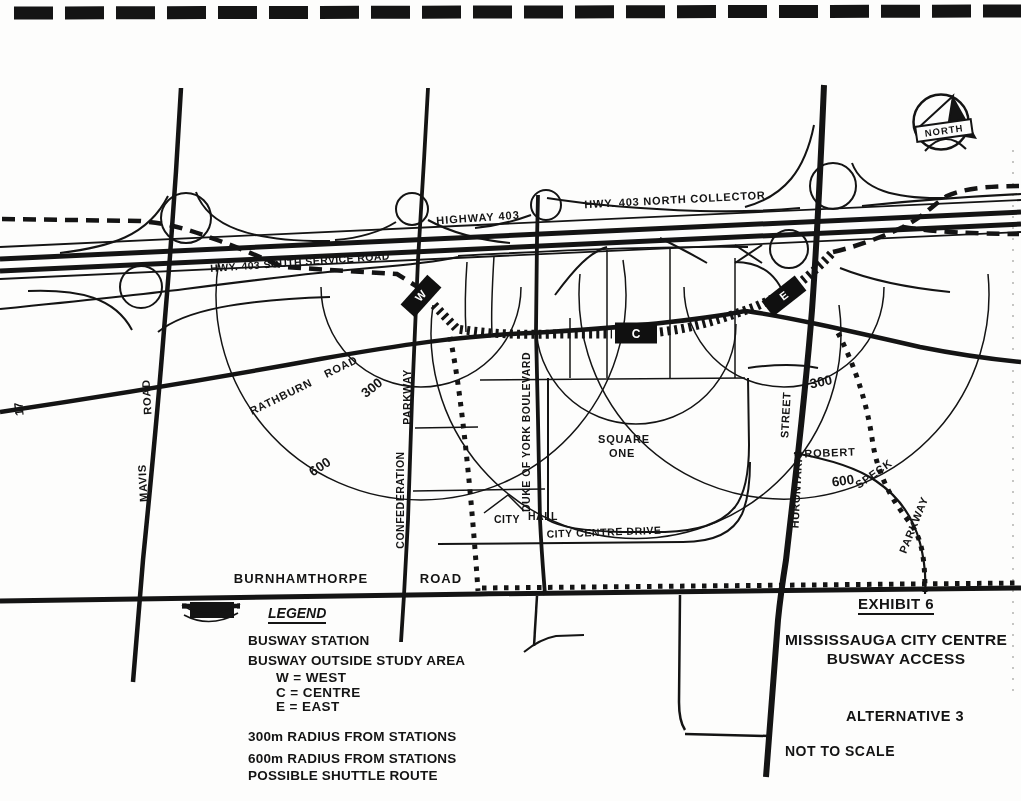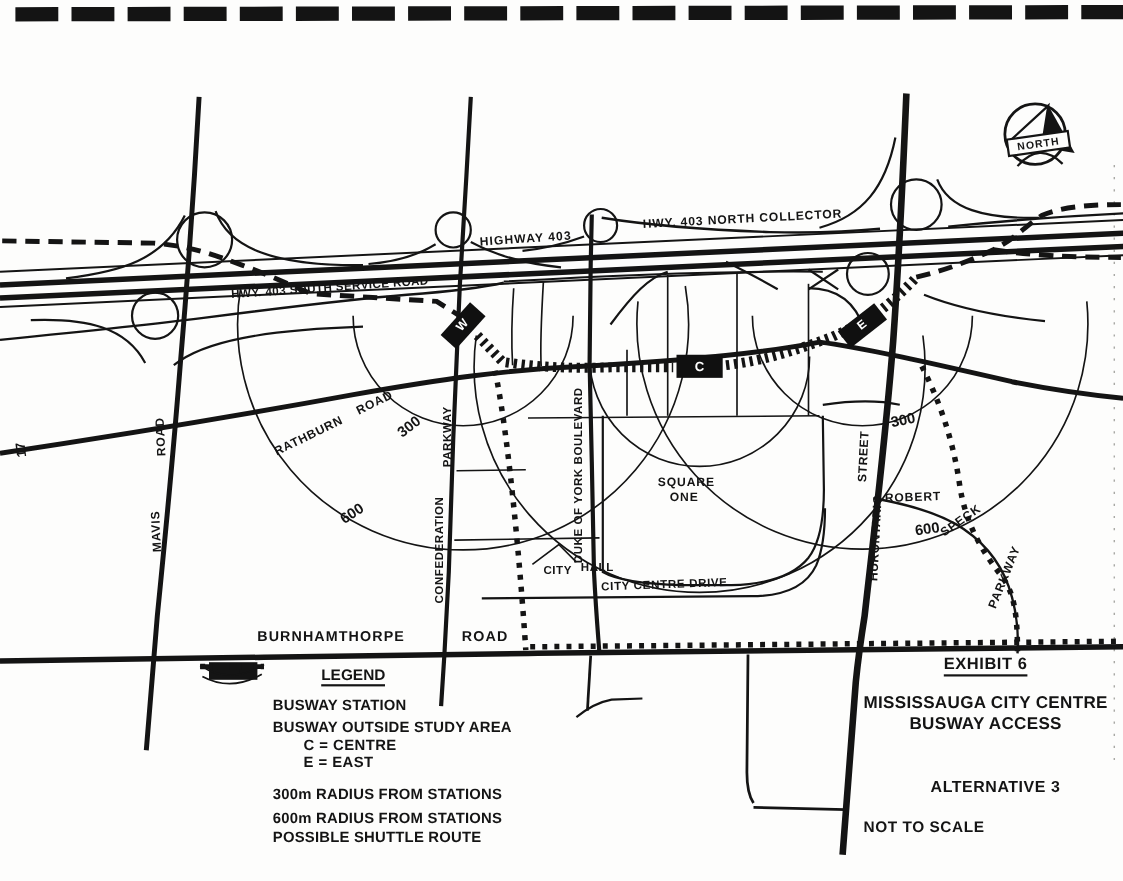--- a/index.html
+++ b/index.html
@@ -5,21 +5,21 @@
   html,body{margin:0;padding:0;background:#e8e8e6;}
   .page{position:relative;width:1021px;height:801px;background:#fdfdfc;overflow:hidden;
         font-family:"Liberation Sans", sans-serif;color:#141414;}
   svg{position:absolute;left:0;top:0;}
   .mlbl{position:absolute;font-weight:bold;color:#141414;white-space:nowrap;
         transform:translate(-50%,-50%);line-height:1;}
   .station{position:absolute;background:#101010;color:#fff;font-weight:bold;
            display:flex;align-items:center;justify-content:center;
            transform:translate(-50%,-50%);line-height:1;}
   .legend{position:absolute;left:180px;top:601px;width:330px;}
-  .legend-title{font-size:14px;font-weight:bold;margin:4px 0 8px 112px;}
+  .legend-title{font-size:14px;font-weight:bold;margin:4px 0 8px 88px;font-style:italic;}
   .legend-title span{border-bottom:2.5px solid #141414;padding-bottom:1px;}
   .lrow{display:flex;align-items:center;height:19px;}
   .lrow.tall{height:22px;align-items:flex-end;}
   .lrow .sw{width:68px;flex:0 0 68px;display:flex;align-items:center;}
   .lrow .lab{font-size:13.5px;font-weight:bold;letter-spacing:.2px;}
   .lcode{font-size:13.5px;font-weight:bold;margin-left:96px;height:14.5px;letter-spacing:.4px;}
   .titleblock div{position:absolute;font-weight:bold;text-align:center;}
   .exh span{border-bottom:2.5px solid #141414;padding-bottom:1px;}
 </style>
 </head>
@@ -174,20 +174,21 @@
 
   <div class="lrow">
     <span class="sw">
       <svg width="62" height="10">
             <path d="M2,5 L60,5" stroke="#141414" stroke-width="4.5" stroke-dasharray="11 6" fill="none"></path>
           </svg>
     </span>
     <span class="lab">BUSWAY OUTSIDE STUDY AREA</span>
   </div>
 
+  <div class="lcode">W = WEST</div>
   <div class="lcode">C = CENTRE</div>
   <div class="lcode">E = EAST</div>
 
   <div class="lrow tall" style="height:30px">
     <span class="sw">
       <svg width="62" height="28">
         <rect x="20" y="2" width="18" height="10" fill="#141414"></rect>
         <path d="M4,14 Q30,28 58,12" stroke="#141414" stroke-width="1.6" fill="none"></path>
       </svg>
     </span>

